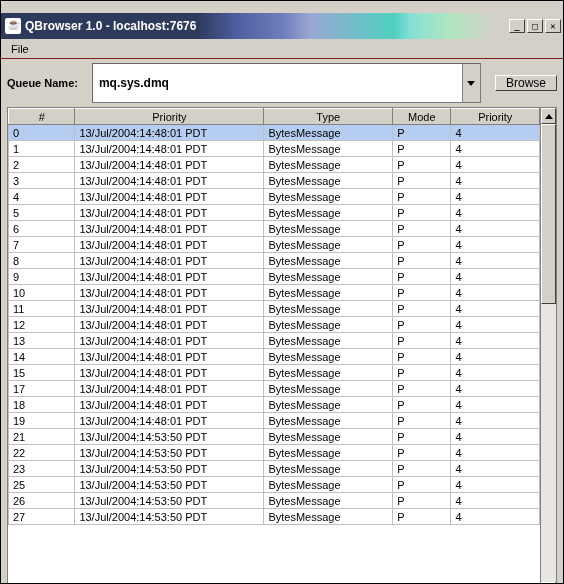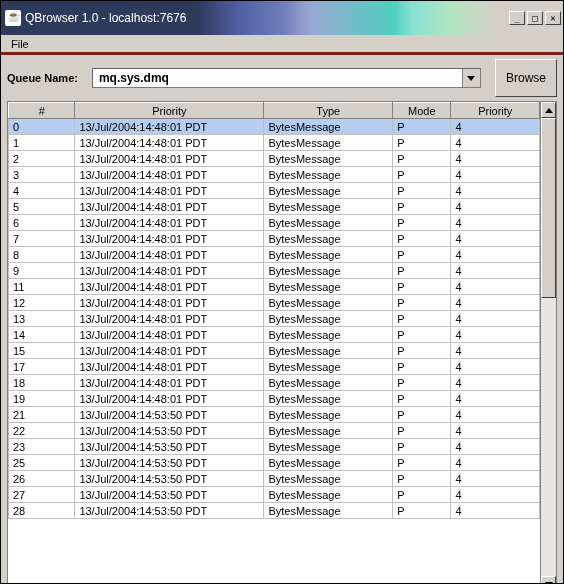--- a/index.html
+++ b/index.html
@@ -7,34 +7,35 @@
     margin: 0;
     font-family: "Microsoft Sans Serif", "Tahoma", Arial, sans-serif;
     font-size: 11px;
     background: #d4d0c8;
     width: 564px;
     height: 584px;
     overflow: hidden;
     border: 1px solid #000;
   }
   .titlebar {
-    height: 34px;
+    height: 26px;
     background: linear-gradient(to right,
       #2e3a5c 0%, #2e3a5c 35%,
       #4f5ea0 42%, #6d7cba 50%,
       #9aa7d2 55%, #4fd0c0 70%,
       #86e0d5 73%, #b1e5c0 80%,
       #d4d0c8 88%, #d4d0c8 100%);
     display: flex;
     align-items: center;
     color: #fff;
     font-size: 12px;
-    font-weight: normal;
+    font-weight: bold;
     padding-left: 4px;
     user-select: none;
+    margin-top: 12px;
   }
   .titlebar .java-icon {
     width: 16px; height: 16px; margin-right: 4px;
     display: inline-block;
     background: #fff;
     border-radius: 2px;
     position: relative;
   }
   .titlebar .java-icon::after {
     content: "☕";
@@ -58,41 +59,41 @@
     line-height: 12px;
     color: #000;
     cursor: pointer;
   }
   .menubar {
     height: 20px;
     background: #d4d0c8;
     display: flex;
     align-items: center;
     padding: 0 4px;
-    border-bottom: 3px solid #7f1d1d;
+    border-bottom: 1px solid #7f1d1d;
   }
   .menubar .menu-item {
     padding: 2px 6px;
     cursor: pointer;
   }
   .toolbar-row {
     display: flex;
     align-items: center;
     padding: 4px 6px;
     gap: 14px;
   }
   .label { font-weight: bold; }
   .combo {
     flex: 1;
     display: flex;
     border: 1px solid #7a7a7a;
     border-top-color:#666;
     border-left-color:#666;
     background: #be185d;
-    height: 20px;
+    height: 40px;
   }
   .combo input {
     flex: 1;
     border: none;
     font: inherit;
     font-weight: bold;
     font-size: 12px;
     padding: 2px 6px;
     outline: none;
     background: #fff;
@@ -104,21 +105,21 @@
     display:flex;align-items:center;justify-content:center;
     cursor: pointer;
   }
   .combo .drop::after {
     content:"";
     border-left:4px solid transparent;
     border-right:4px solid transparent;
     border-top:5px solid #000;
   }
   .btn {
-    height: 38px;
+    height: 16px;
     padding: 0 10px;
     background: #d4d0c8;
     border: 1px solid #fff;
     border-right-color:#404040;
     border-bottom-color:#404040;
     font: inherit;
     font-size: 12px;
     cursor: pointer;
   }
   .table-wrap {
@@ -308,20 +309,27 @@
             <td>4</td>
           </tr>
           <tr>
             <td>9</td>
             <td>13/Jul/2004:14:48:01 PDT</td>
             <td>BytesMessage</td>
             <td>P</td>
             <td>4</td>
           </tr>
           <tr>
+            <td>10</td>
+            <td>13/Jul/2004:14:48:01 PDT</td>
+            <td>BytesMessage</td>
+            <td>P</td>
+            <td>4</td>
+          </tr>
+          <tr>
             <td>11</td>
             <td>13/Jul/2004:14:48:01 PDT</td>
             <td>BytesMessage</td>
             <td>P</td>
             <td>4</td>
           </tr>
           <tr>
             <td>12</td>
             <td>13/Jul/2004:14:48:01 PDT</td>
             <td>BytesMessage</td>
@@ -400,27 +408,20 @@
           </tr>
           <tr>
             <td>26</td>
             <td>13/Jul/2004:14:53:50 PDT</td>
             <td>BytesMessage</td>
             <td>P</td>
             <td>4</td>
           </tr>
           <tr>
             <td>27</td>
-            <td>13/Jul/2004:14:53:50 PDT</td>
-            <td>BytesMessage</td>
-            <td>P</td>
-            <td>4</td>
-          </tr>
-          <tr>
-            <td>28</td>
             <td>13/Jul/2004:14:53:50 PDT</td>
             <td>BytesMessage</td>
             <td>P</td>
             <td>4</td>
           </tr>
         </tbody>
     </table>
   </div>
   <div class="vscroll">
     <div class="arrow up"></div>

